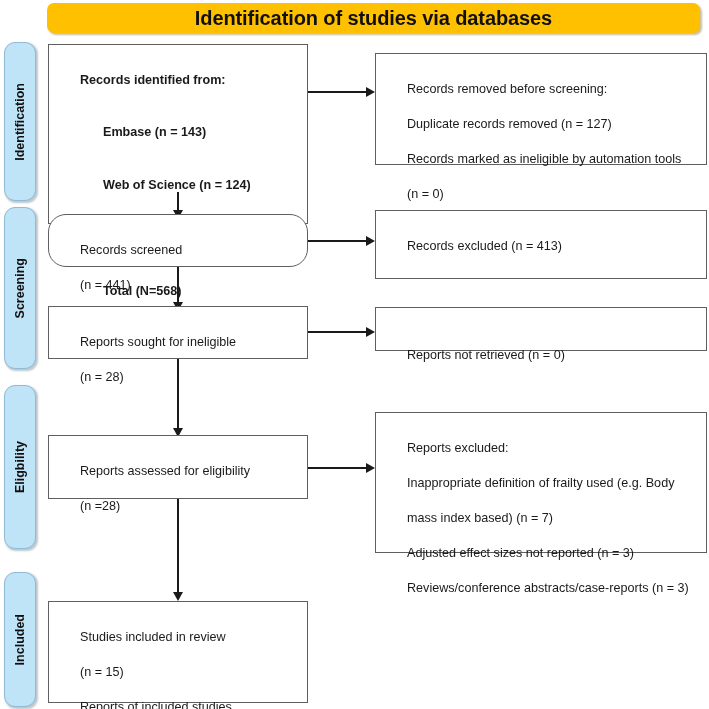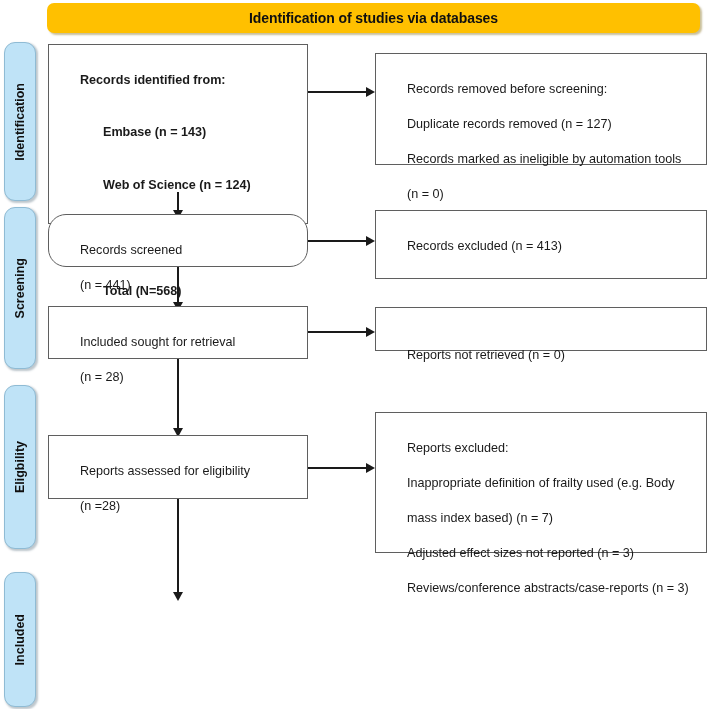--- a/index.html
+++ b/index.html
@@ -27,21 +27,21 @@
     width: 653px;
     height: 30px;
     background: #FFC000;
     border-radius: 7px;
     box-shadow: 2px 2px 2px rgba(120,95,0,0.40);
     display: flex;
     align-items: center;
     justify-content: center;
   }
   .banner-title {
-    font-size: 14px;
+    font-size: 20px;
     font-weight: bold;
     color: #101010;
     letter-spacing: -0.1px;
     white-space: nowrap;
   }
 
   
   .phase {
     position: absolute;
     left: 4px;
@@ -168,21 +168,21 @@
   </div>
 
   <div class="hline" style="left:308px;top:240px;width:58px;"></div>
   <div class="arrow-right" style="left:366px;top:236px;"></div>
 
   <div class="vline" style="left:177px;top:267px;height:37px;"></div>
   <div class="arrow-down" style="left:173px;top:302px;"></div>
 
   <div class="box" style="left:48px;top:306px;width:260px;height:53px;">
     <div class="box-text">
-      <span>Included sought for retrieval</span><br>
+      <span>Reports sought for ineligible</span><br>
       <span>(n = 28)</span>
     </div>
   </div>
 
   <div class="box" style="left:375px;top:307px;width:332px;height:44px;padding-top:21px;">
     <div class="box-text">
       <span>Reports not retrieved (n = 0)</span>
     </div>
   </div>
 
@@ -208,14 +208,22 @@
       <span>Reviews/conference abstracts/case-reports (n = 3)</span>
     </div>
   </div>
 
   <div class="hline" style="left:308px;top:467px;width:58px;"></div>
   <div class="arrow-right" style="left:366px;top:463px;"></div>
 
   <div class="vline" style="left:177px;top:499px;height:95px;"></div>
   <div class="arrow-down" style="left:173px;top:592px;"></div>
 
+  <div class="box" style="left:48px;top:601px;width:260px;height:102px;">
+    <div class="box-text">
+      <span>Studies included in review</span><br>
+      <span>(n = 15)</span><br>
+      <span>Reports of included studies</span><br>
+      
+    </div>
+  </div>
 
 </div>
 
 </body></html>

